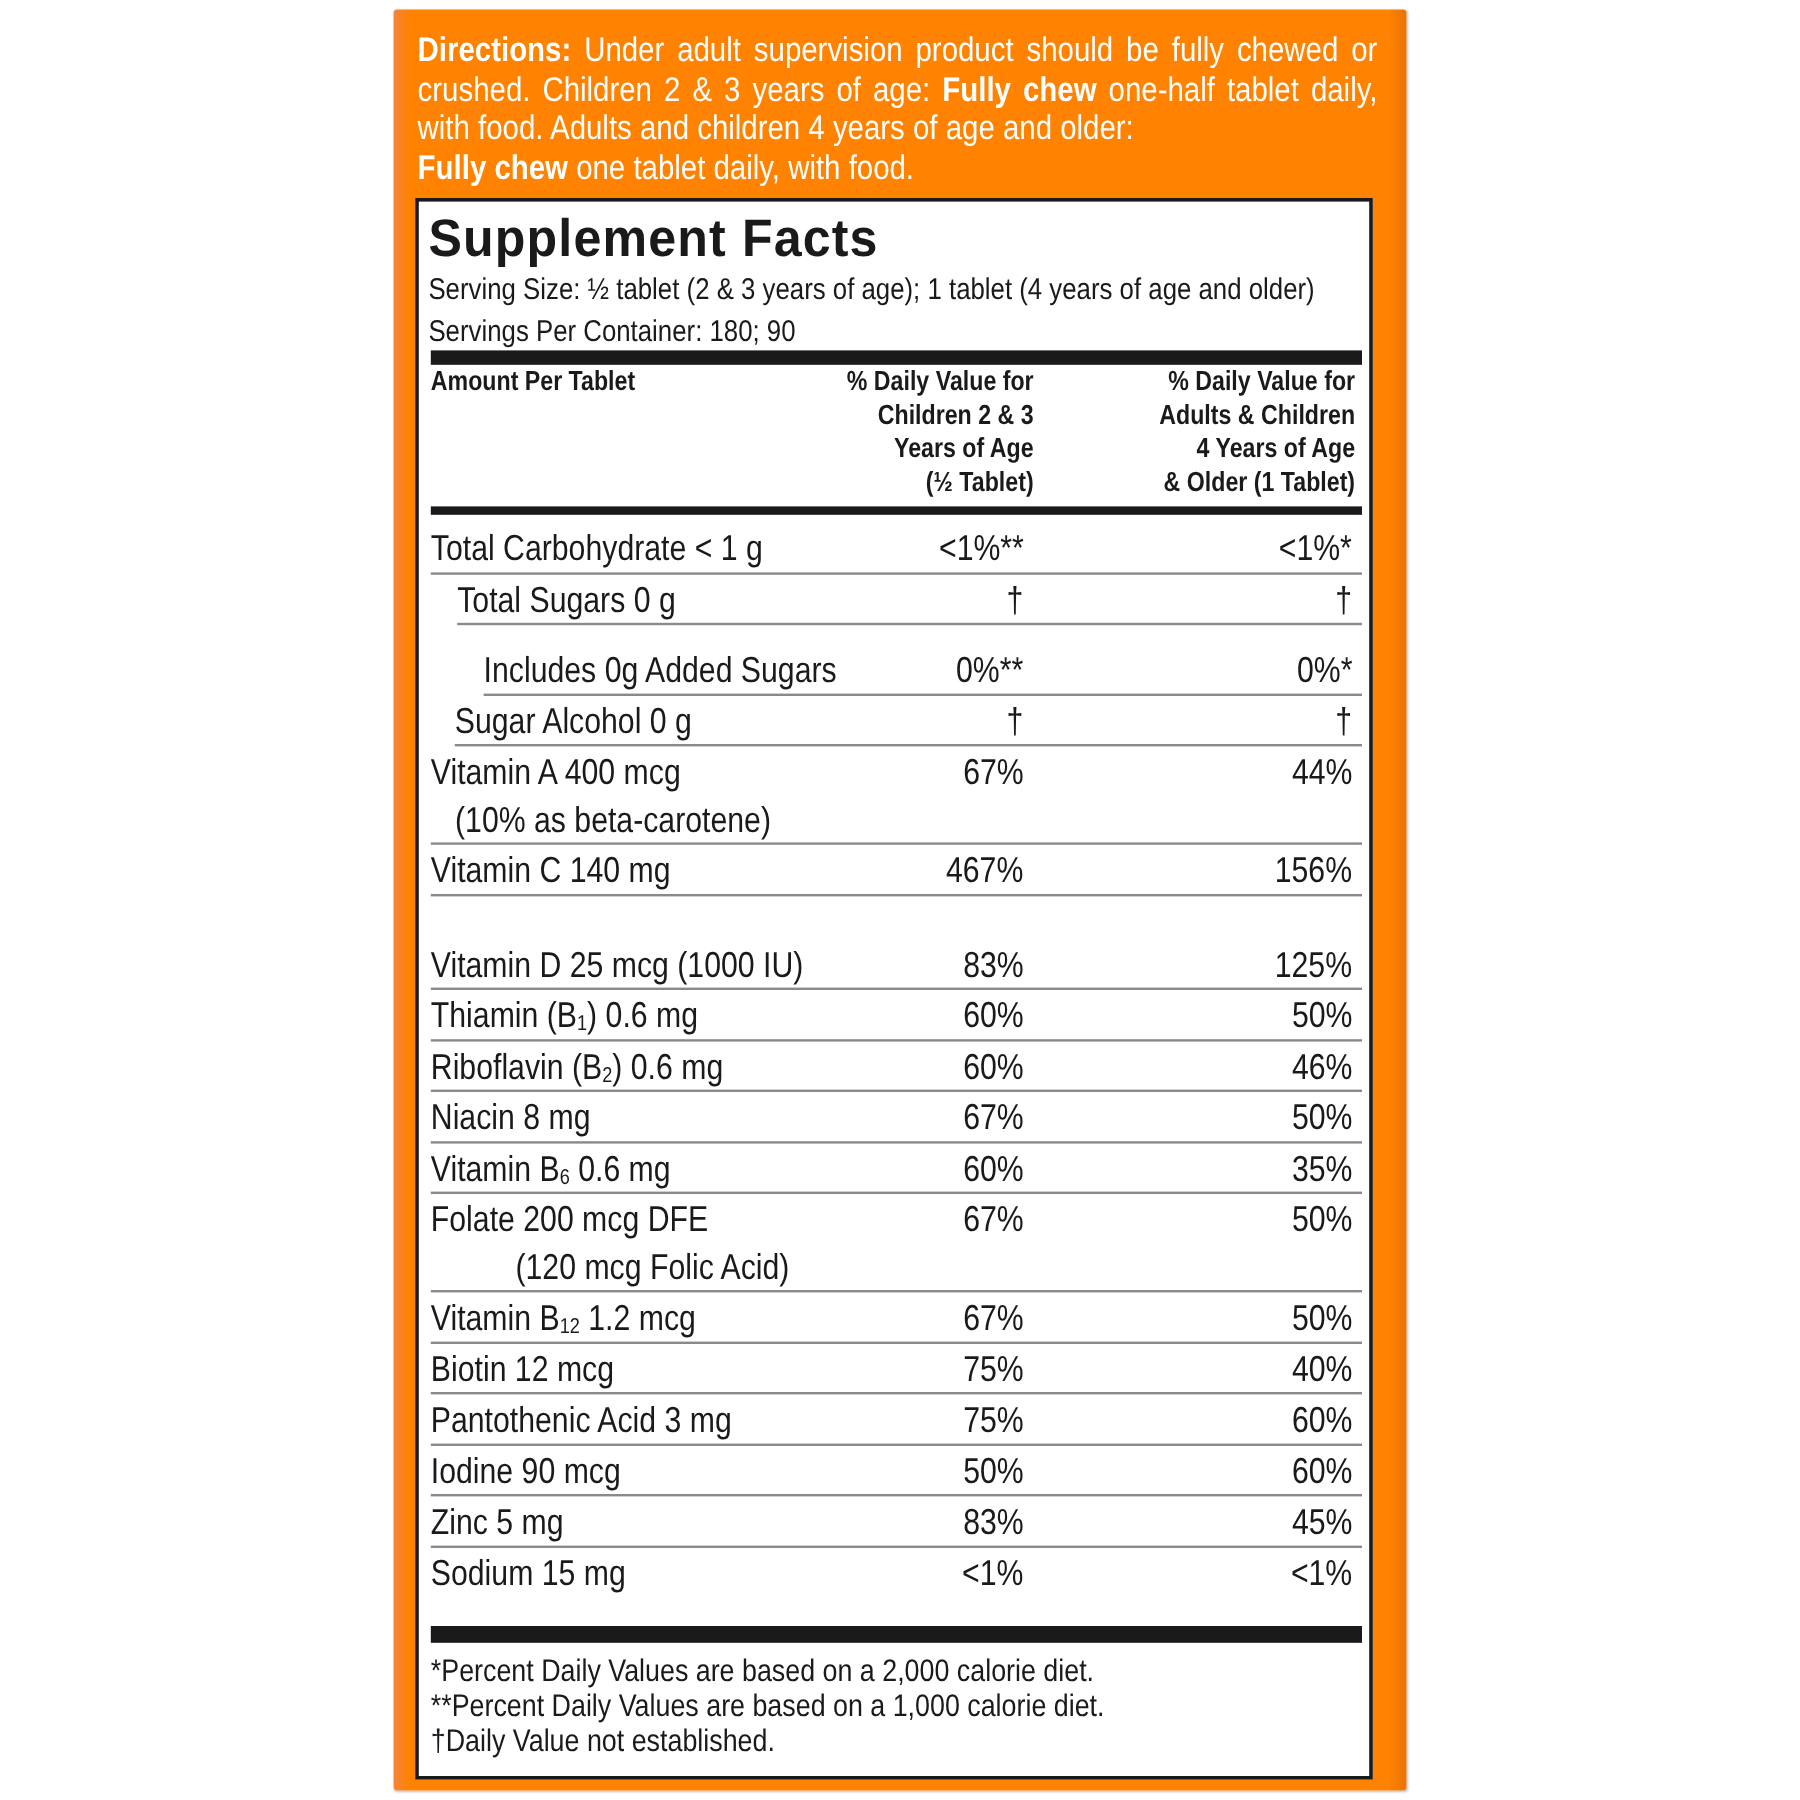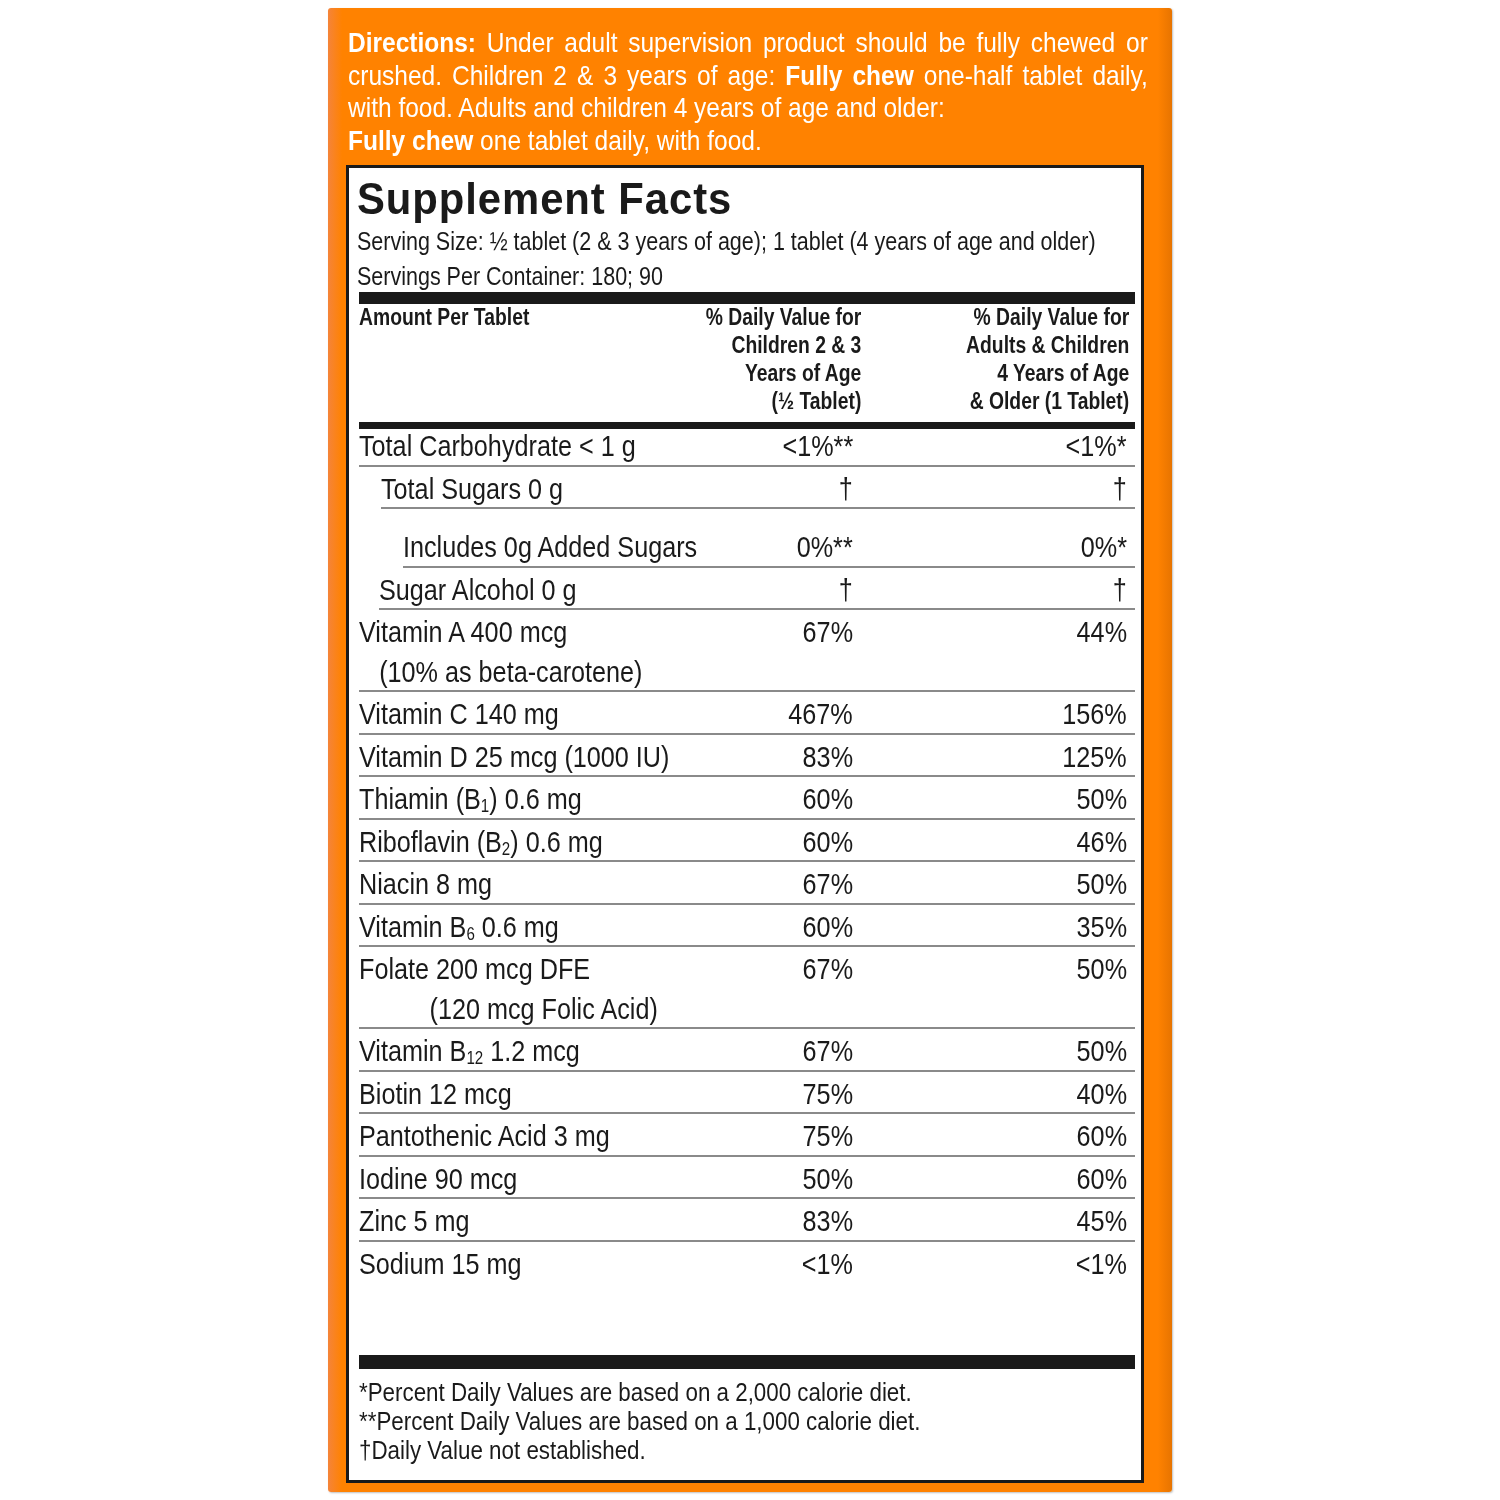--- a/index.html
+++ b/index.html
@@ -28,21 +28,21 @@
   }
   .serving {
     position:absolute; left:8px; top:56px; font-size:25px; line-height:35px;
     transform:scaleX(0.86); transform-origin:left top; white-space:nowrap;
   }
   .bar { position:absolute; left:10px; width:776px; background:#1a1a1a; }
   .hdr { position:absolute; top:135px; font-size:23px; font-weight:bold; line-height:28px; transform:scaleX(0.84); white-space:nowrap; }
   .hdr.c0 { left:10px; transform-origin:left top; }
   .hdr.c1 { right:280px; text-align:right; transform-origin:right top; }
   .hdr.c2 { right:12px; text-align:right; transform-origin:right top; }
-  .rows { position:absolute; left:10px; top:256px; width:776px; }
+  .rows { position:absolute; left:10px; top:268px; width:776px; }
   .row { position:relative; border-bottom:2px solid #8a8a8a; font-size:30px; }
   .row .lbl { position:absolute; left:0; top:2px; transform:scaleX(0.84); transform-origin:left top; white-space:nowrap; line-height:40px; }
   .row .v1 { position:absolute; right:282px; top:2px; transform:scaleX(0.84); transform-origin:right top; white-space:nowrap; line-height:40px; }
   .row .v2 { position:absolute; right:8px; top:2px; transform:scaleX(0.84); transform-origin:right top; white-space:nowrap; line-height:40px; }
   .sub { font-size:0.6em; vertical-align:-0.15em; }
   .footnotes { position:absolute; left:10px; top:1210px; font-size:26px; line-height:29px; transform:scaleX(0.86); transform-origin:left top; white-space:nowrap; }
 </style>
 </head>
 <body>
 
@@ -111,21 +111,21 @@
           <div class="v1">67%</div>
           <div class="v2">44%</div>
         </div>
         <div class="row" style="height: 40.5px;">
           <div class="lbl">
             <div>Vitamin C 140 mg</div>
           </div>
           <div class="v1">467%</div>
           <div class="v2">156%</div>
         </div>
-        <div class="row" style="height: 40.5px;">
+        <div class="row" style="height: 40.5px; margin-top: 36px;">
           <div class="lbl">
             <div>Vitamin D 25 mcg (1000 IU)</div>
           </div>
           <div class="v1">83%</div>
           <div class="v2">125%</div>
         </div>
         <div class="row" style="height: 40.5px;">
           <div class="lbl"><span>Thiamin (B</span><span class="sub">1</span><span>) 0.6 mg</span></div>
           <div class="v1">60%</div>
           <div class="v2">50%</div>

